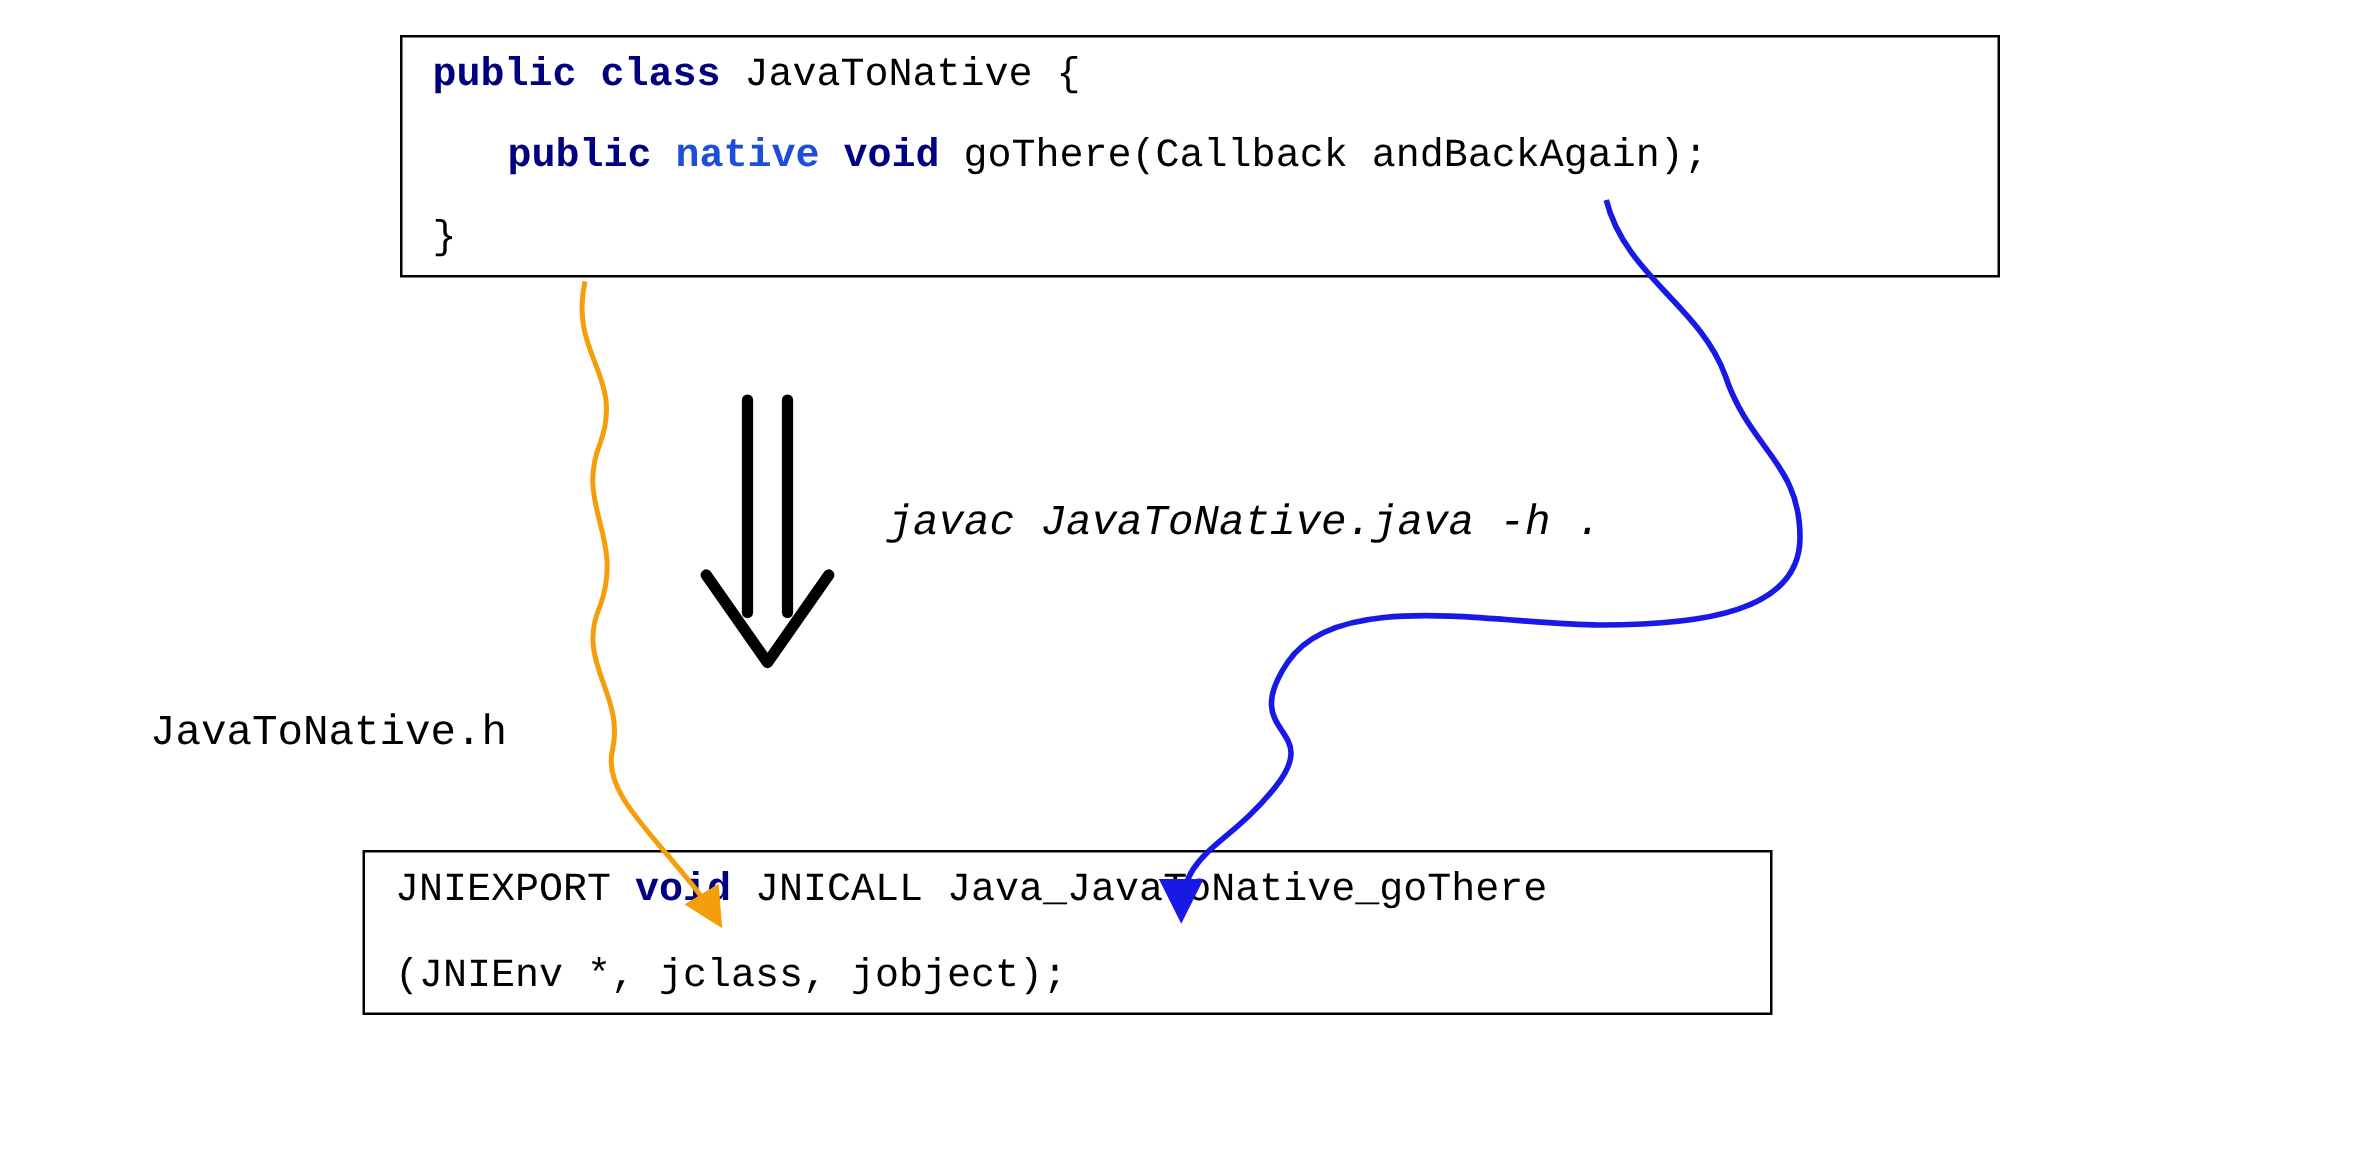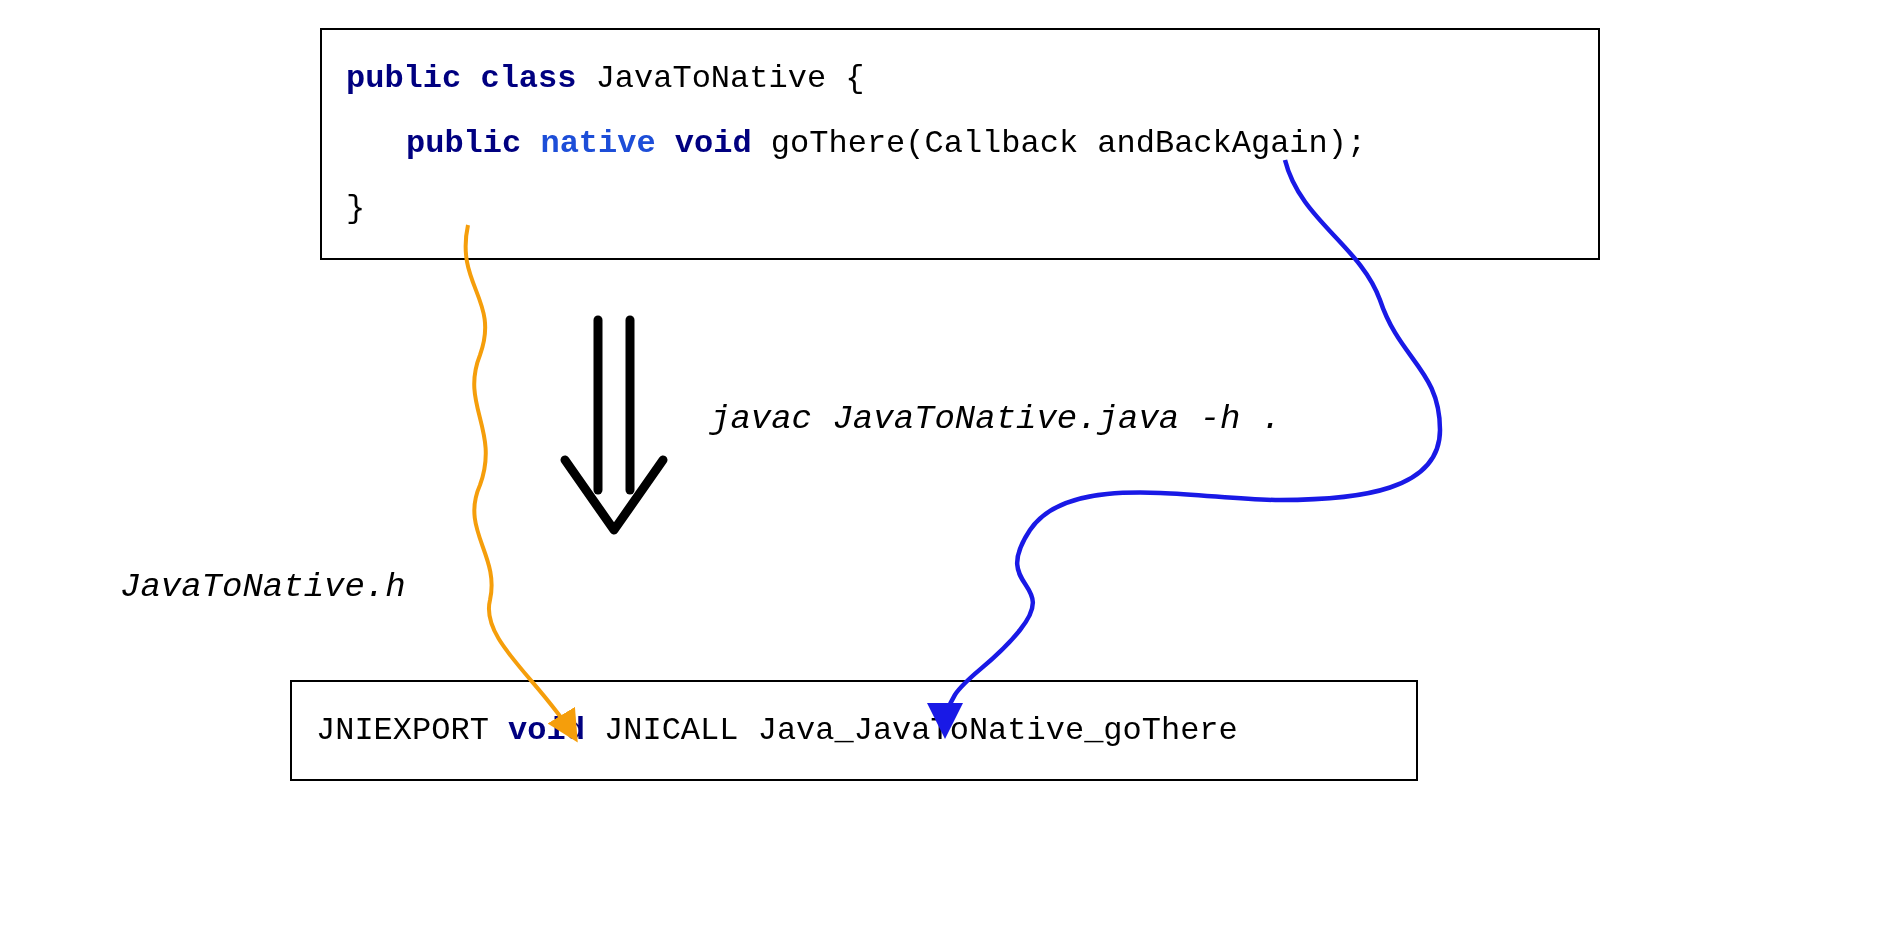--- a/index.html
+++ b/index.html
@@ -11,21 +11,21 @@
       width: 1900px;
       height: 926px;
       background: #ffffff;
       font-family: 'Consolas', 'Monaco', 'Courier New', monospace;
       position: relative;
     }
     .code-box {
       position: absolute;
       border: 2px solid #000;
       background: #fff;
-      padding: 23px 24px;
+      padding: 4px 24px;
       font-size: 32px;
       line-height: 1.6;
     }
     .top-box {
       left: 320px;
       top: 28px;
       width: 1280px;
     }
     .bottom-box {
       left: 290px;
@@ -49,21 +49,20 @@
       top: 400px;
       font-size: 34px;
       font-style: italic;
       color: #000;
     }
     .file-label {
       position: absolute;
       left: 120px;
       top: 568px;
       font-size: 34px;
-      font-style: italic;
       color: #000;
     }
     .svg-layer {
       position: absolute;
       left: 0;
       top: 0;
       width: 1900px;
       height: 926px;
       pointer-events: none;
     }
@@ -88,20 +87,23 @@
 </div>
 
 <div class="command-text">javac JavaToNative.java -h .</div>
 
 <div class="file-label">JavaToNative.h</div>
 
 <div class="code-box bottom-box">
   <div>
     <span class="code-text">JNIEXPORT </span><span class="kw-blue">void</span><span class="code-text"> JNICALL Java_JavaToNative_goThere</span>
   </div>
+  <div style="margin-top:18px;">
+    <span class="code-text"> (JNIEnv *, jclass, jobject);</span>
+  </div>
 </div>
 
 <svg class="svg-layer" viewBox="0 0 1900 926">
   <defs>
     <marker id="arrow-orange" viewBox="0 0 12 12" refX="10" refY="6" markerWidth="8" markerHeight="8" orient="auto-start-reverse">
       <path d="M 0 0 L 12 6 L 0 12 z" fill="#f59e0b"></path>
     </marker>
     <marker id="arrow-blue" viewBox="0 0 12 12" refX="10" refY="6" markerWidth="8" markerHeight="8" orient="auto-start-reverse">
       <path d="M 0 0 L 12 6 L 0 12 z" fill="#1919e6"></path>
     </marker>

